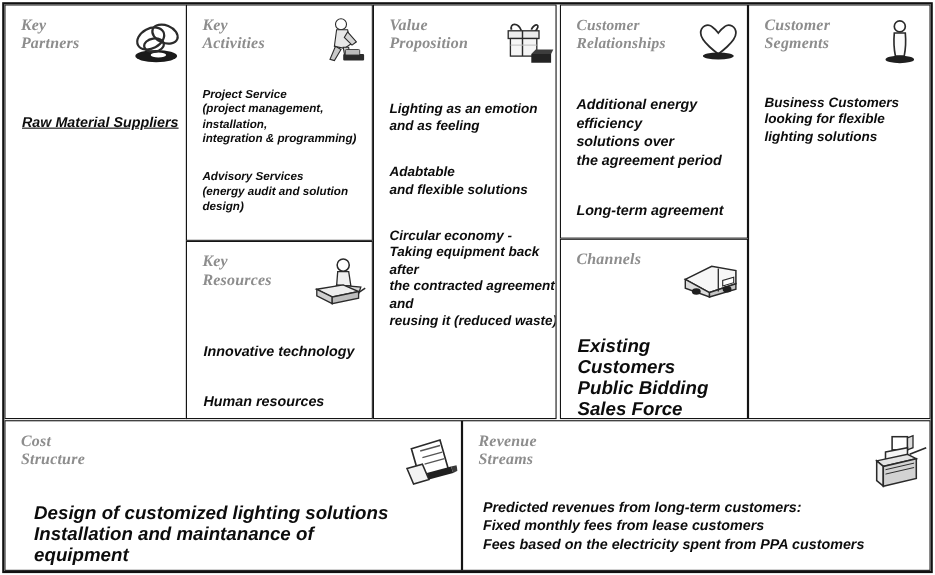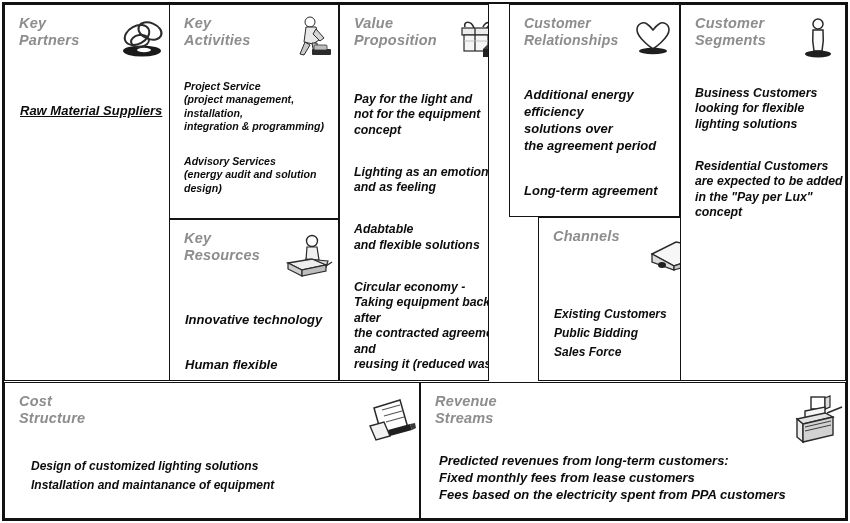--- a/index.html
+++ b/index.html
@@ -29,21 +29,21 @@
     position: absolute;
     box-sizing: border-box;
     border: 1.5px solid #141414;
     background: #ffffff;
     overflow: hidden;
   }
   .cell-title {
     position: absolute;
     left: 14px;
     top: 10px;
-    font-family: Liberation Sans, sans-serif;
+    font-family: Liberation Serif, serif;
     font-style: italic;
     font-weight: bold;
     font-size: 14.5px;
     line-height: 17px;
     color: #8d8d8d;
     letter-spacing: 0.2px;
     white-space: pre-line;
     user-select: none;
   }
   .cell-title.small {
@@ -61,21 +61,21 @@
   }
   .cell-body.tiny {
     font-size: 10.6px;
     line-height: 13.2px;
   }
   .cell-body.big {
     font-size: 13px;
     line-height: 17px;
   }
   .cell-body.bigger {
-    font-size: 12px;
+    font-size: 17px;
     line-height: 19px;
   }
   .blk { margin-bottom: 11px; }
   .blk:last-child { margin-bottom: 0; }
   .blk.tight { margin-bottom: 9px; }
   .icon {
     position: absolute;
     display: block;
   }
   .icon svg { display: block; }
@@ -144,42 +144,40 @@
         <path d="M25 15 L35 15 L37 28 L24 28 Z" fill="#f0f0f0" stroke="#2a2a2a" stroke-width="1.2"></path>
         <path d="M24 27 L46 29 L44 35 L22 33 Z" fill="#d8d8d8" stroke="#2a2a2a" stroke-width="1.2"></path>
         <path d="M6 31 L30 27 L44 33 L20 38 Z" fill="#ededed" stroke="#2a2a2a" stroke-width="1.3"></path>
         <path d="M6 31 L6 37 L20 44 L20 38 Z" fill="#cfcfcf" stroke="#2a2a2a" stroke-width="1.2"></path>
         <path d="M20 38 L20 44 L44 39 L44 33 Z" fill="#bdbdbd" stroke="#2a2a2a" stroke-width="1.2"></path>
         <line x1="44" y1="34" x2="50" y2="30" stroke="#2a2a2a" stroke-width="1.4"></line>
       </svg>
     </span>
     <div class="cell-body big" style="left:15px; top:74px; width:150px;">
       <div class="blk">Innovative technology</div>
-      <div class="blk">Human flexible</div>
-    </div>
-  </div>
-
-  <div class="cell" style="left:339px; top:4px; width:150px; height:377px;">
+      <div class="blk">Human resources</div>
+    </div>
+  </div>
+
+  <div class="cell" style="left:339px; top:4px; width:167px; height:377px;">
     <div class="cell-title">Value
 Proposition</div>
     <span class="icon" style="left:113px; top:12px;">
       <svg width="52" height="46" viewBox="0 0 52 46">
         <path d="M12 10 C10 4, 18 3, 21 11" fill="none" stroke="#2a2a2a" stroke-width="1.6"></path>
         <path d="M30 10 C33 3, 40 5, 33 12" fill="none" stroke="#2a2a2a" stroke-width="1.6"></path>
         <rect x="9" y="11" width="28" height="7" fill="#ececec" stroke="#2a2a2a" stroke-width="1.2"></rect>
         <rect x="11" y="18" width="24" height="16" fill="#f5f5f5" stroke="#2a2a2a" stroke-width="1.2"></rect>
         <line x1="22" y1="11" x2="22" y2="34" stroke="#2a2a2a" stroke-width="1.3"></line>
         <line x1="11" y1="24" x2="35" y2="24" stroke="#bbb" stroke-width="0.9"></line>
         <path d="M30 32 L48 32 L48 40 L30 40 Z" fill="#232323"></path>
         <path d="M30 32 L34 28 L50 28 L48 32 Z" fill="#3d3d3d"></path>
       </svg>
     </span>
     <div class="cell-body" style="left:14px; top:71px; width:156px;">
-      <div class="blk">Pay for the light and
-not for the equipment concept</div>
       <div class="blk">Lighting as an emotion
  and as feeling</div>
       <div class="blk">Adabtable
 and flexible solutions</div>
       <div class="blk">Circular economy -
 Taking equipment back after
 the contracted agreement and
 reusing it (reduced waste)</div>
     </div>
   </div>
@@ -194,21 +192,21 @@
       </svg>
     </span>
     <div class="cell-body big" style="left:14px; top:64px; width:158px;">
       <div class="blk">Additional energy efficiency
 solutions over
 the agreement period</div>
       <div class="blk">Long-term agreement</div>
     </div>
   </div>
 
-  <div class="cell" style="left:538px; top:217px; width:171px; height:164px;">
+  <div class="cell" style="left:509px; top:217px; width:171px; height:164px;">
     <div class="cell-title">Channels</div>
     <span class="icon" style="left:107px; top:14px;">
       <svg width="58" height="44" viewBox="0 0 58 44">
         <path d="M6 22 L30 10 L52 14 L52 26 L28 34 Z" fill="#f7f7f7" stroke="#2a2a2a" stroke-width="1.4"></path>
         <path d="M6 22 L6 30 L28 38 L28 34 Z" fill="#dcdcdc" stroke="#2a2a2a" stroke-width="1.3"></path>
         <path d="M28 34 L28 38 L52 31 L52 26 Z" fill="#c6c6c6" stroke="#2a2a2a" stroke-width="1.3"></path>
         <line x1="36" y1="12" x2="36" y2="33" stroke="#2a2a2a" stroke-width="1.2"></line>
         <path d="M40 28 L50 25 L50 20 L40 23 Z" fill="#ffffff" stroke="#2a2a2a" stroke-width="1"></path>
         <ellipse cx="16" cy="33" rx="4" ry="3" fill="#1f1f1f"></ellipse>
         <ellipse cx="44" cy="31" rx="4" ry="3" fill="#1f1f1f"></ellipse>
@@ -228,23 +226,20 @@
       <svg width="44" height="46" viewBox="0 0 44 46">
         <circle cx="22" cy="9" r="5" fill="#ffffff" stroke="#2a2a2a" stroke-width="1.5"></circle>
         <path d="M17 15 C17 15, 16 26, 18 36 L26 36 C28 26, 27 15, 27 15 Z" fill="#fbfbfb" stroke="#2a2a2a" stroke-width="1.5"></path>
         <ellipse cx="22" cy="39" rx="13" ry="3.4" fill="#1f1f1f"></ellipse>
       </svg>
     </span>
     <div class="cell-body" style="left:14px; top:65px; width:152px;">
       <div class="blk">Business Customers
 looking for flexible
 lighting solutions</div>
-      <div class="blk">Residential Customers
-are expected to be added
-in the "Pay per Lux" concept</div>
     </div>
   </div>
 
   <div class="cell" style="left:4px; top:382px; width:416px; height:137px;">
     <div class="cell-title">Cost
 Structure</div>
     <span class="icon" style="left:355px; top:13px;">
       <svg width="56" height="52" viewBox="0 0 56 52">
         <path d="M14 12 L40 4 L48 32 L22 40 Z" fill="#ffffff" stroke="#2a2a2a" stroke-width="1.5"></path>
         <g stroke="#555" stroke-width="1.2">

